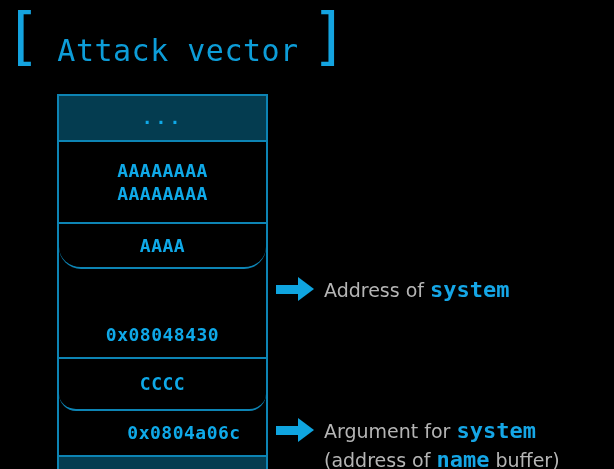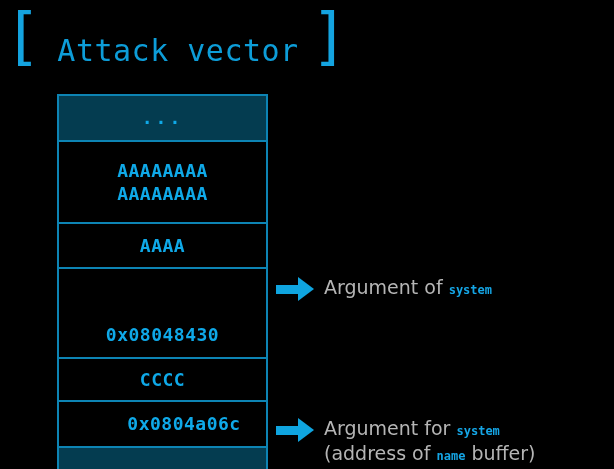--- a/index.html
+++ b/index.html
@@ -79,23 +79,23 @@
   .stack-cell.filled { background: #043c50; }
   .stack-cell .ellipsis {
     font-size: 18px;
     letter-spacing: 3px;
     color: #0fa9e8;
   }
 
   
   .h-ellipsis-top  { height: 46px; }
   .h-aaaa-block    { height: 82px; }
-  .h-aaaa          { height: 45px; }
+  .h-aaaa          { height: 45px; border-radius: 22px; }
   .h-addr1         { height: 46px; margin-top: 44px; }
-  .h-cccc          { height: 43px; }
+  .h-cccc          { height: 52px; border-radius: 17px; }
   .h-addr2         { height: 46px; padding-left: 43px; }
   .h-ellipsis-bot  { height: 50px; }
 
   
   .annotation {
     position: absolute;
     display: flex;
     align-items: flex-start;
   }
   #annotation-system  { left: 276px; top: 275px; }
@@ -132,21 +132,21 @@
     font-family: "DejaVu Sans", sans-serif;
     font-size: 19px;
     color: #b5b5b5;
     line-height: 1.32;
     white-space: nowrap;
   }
   .anno-text .code {
     font-family: "DejaVu Sans Mono", monospace;
     color: #15a6e6;
     font-weight: 700;
-    font-size: 12px;
+    font-size: 22px;
   }
   .anno-line { display: block; }
 </style>
 </head>
 <body>
 
 <div id="title-bar">
   <span class="bracket" id="bracket-left">[</span>
   <span id="title-text">Attack vector</span>
   <span class="bracket" id="bracket-right">]</span>
@@ -185,21 +185,21 @@
 
 </div>
 
 <div class="annotation" id="annotation-system">
   <span class="arrow">
     <span class="shaft"></span>
       <span class="head"></span>
   </span>
   <span class="anno-text">
     <span class="anno-line">
-      <span>Argument of </span><span class="code">system</span>
+      <span>Address of </span><span class="code">system</span>
     </span>
   </span>
 </div>
 
 <div class="annotation" id="annotation-arg">
   <span class="arrow">
     <span class="shaft"></span>
       <span class="head"></span>
   </span>
   <span class="anno-text">

